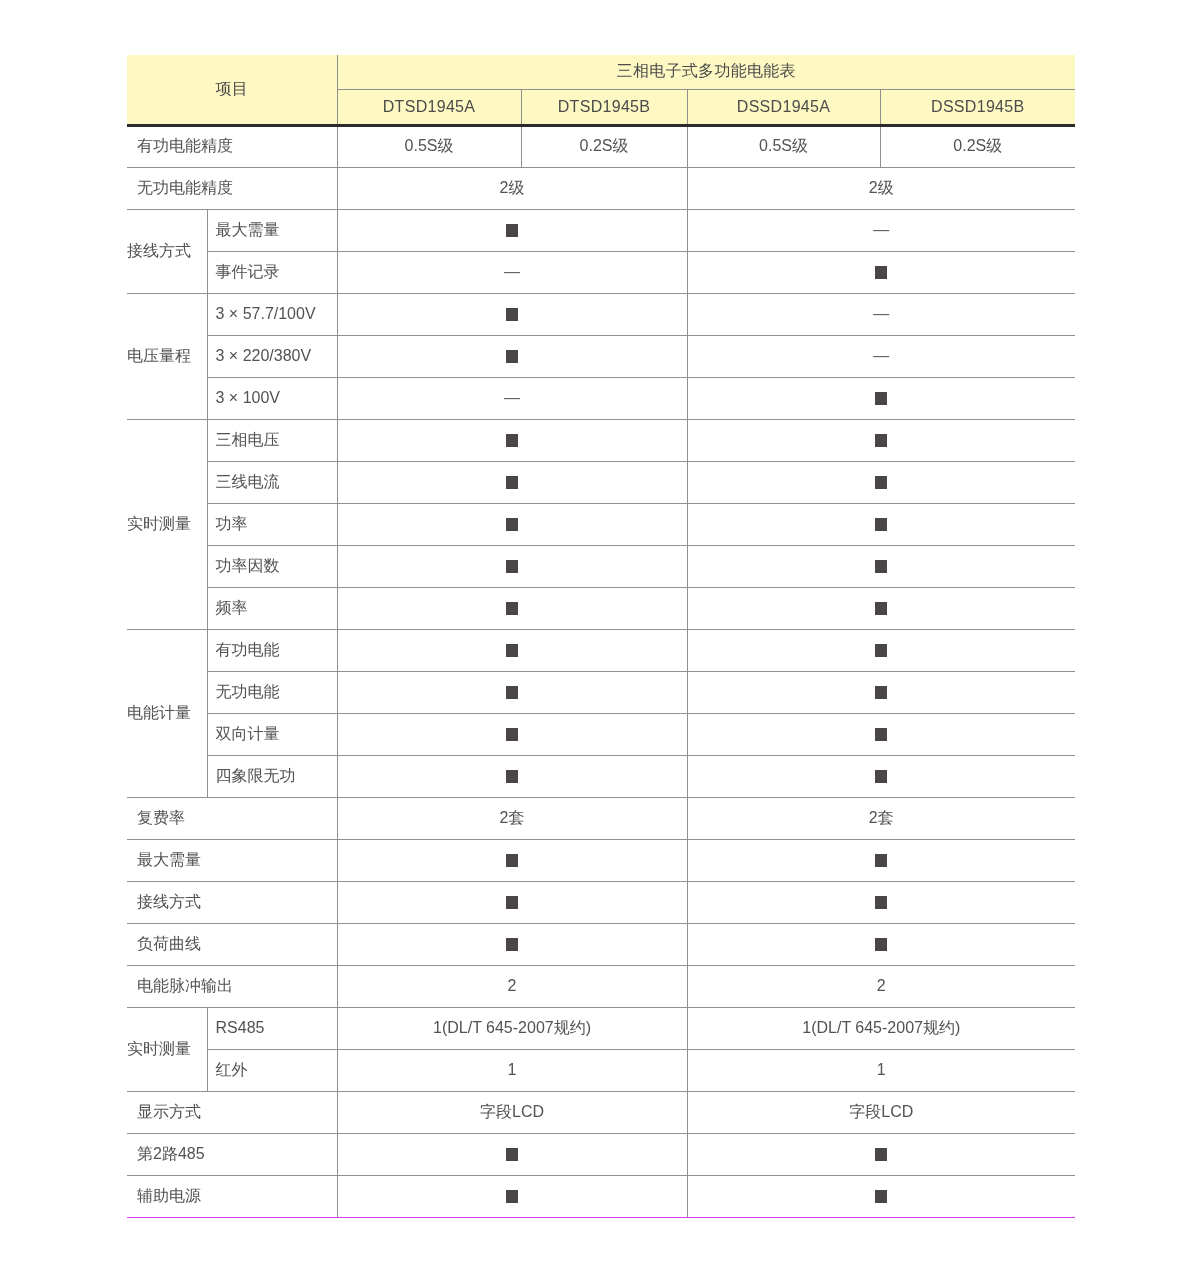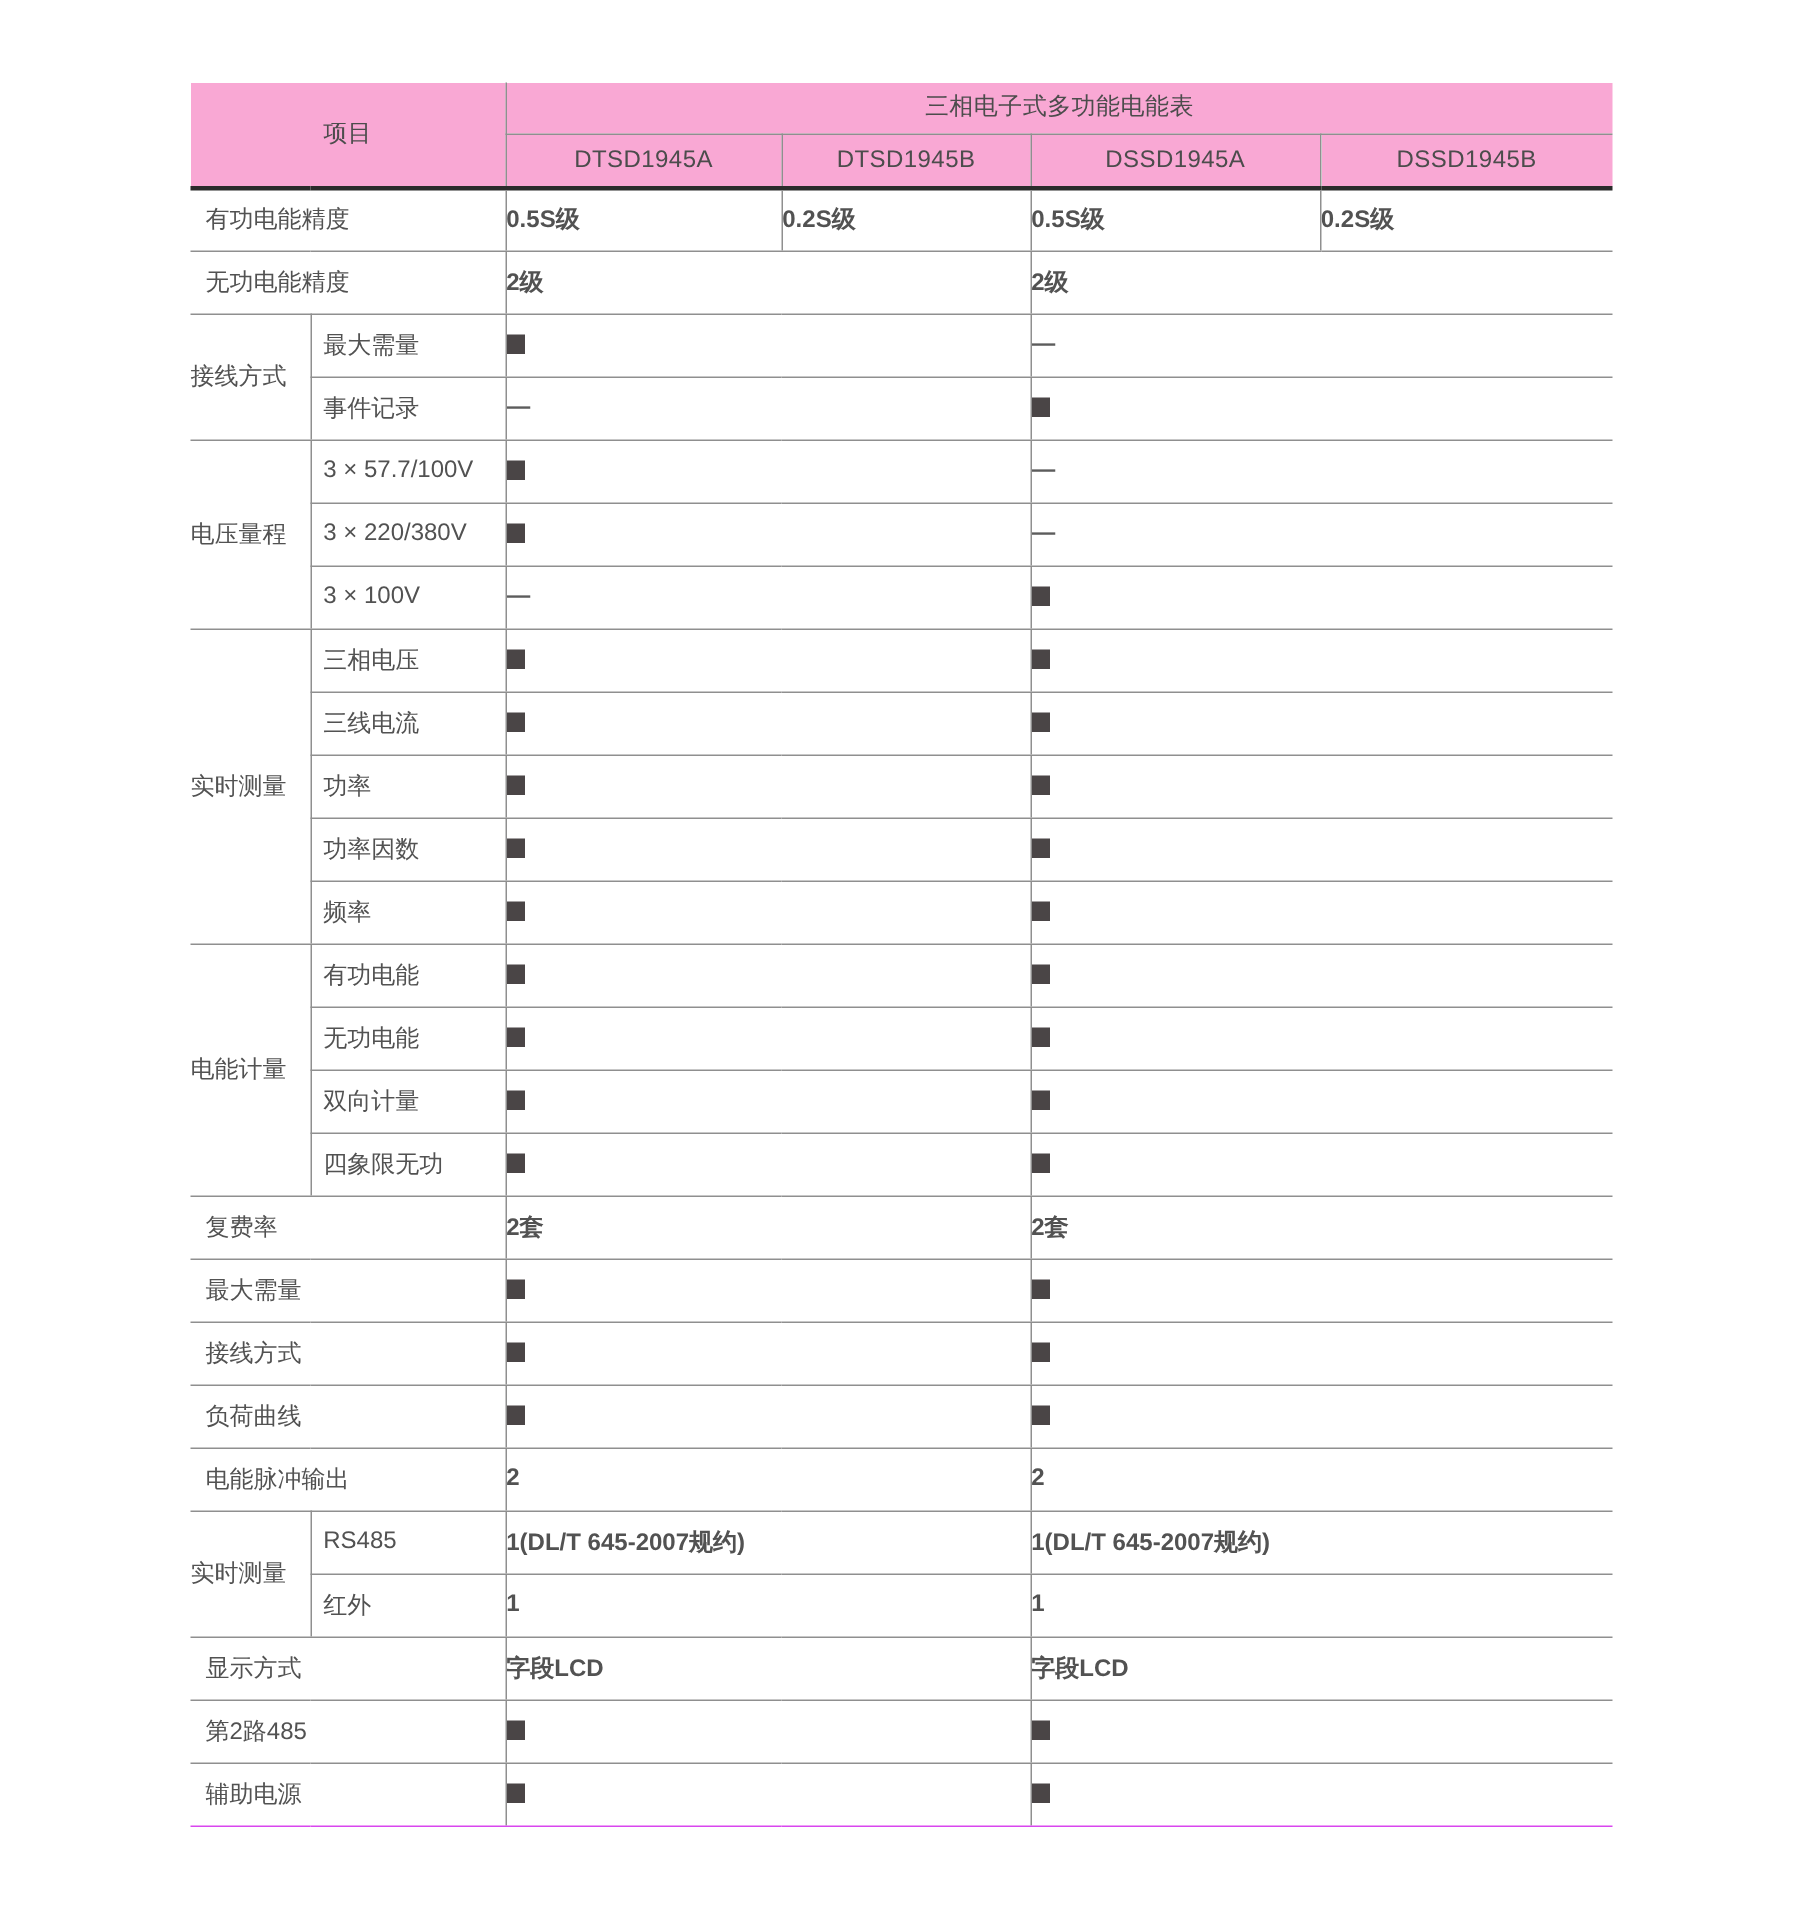--- a/index.html
+++ b/index.html
@@ -21,31 +21,31 @@
     border-left:1px solid #8f8f8f;
     border-bottom:1px solid #8f8f8f;
     font-weight:normal;
     font-size:16px;
     vertical-align:middle;
     padding:0;
     overflow:hidden;
     white-space:nowrap;
   }
   .first{border-left:none;}          
-  thead th{background:#f9a8d4;color:#4c4c4c;}
+  thead th{background:#fef9c3;color:#4c4c4c;}
   thead tr.band{height:34px;}
   thead tr.models{height:36px;}
   thead th{text-align:center;letter-spacing:0.3px;}
   
   thead tr.models th, thead th.item-cell{border-bottom:3px solid #2b2b2b;}
   tbody tr{height:42px;}
   td.label{text-align:left;padding-left:10px;margin-top:20px;}
   td.glabel{}
   td.sublabel{text-align:left;padding-left:8px;}
-  td.val{text-align:left;font-weight:bold;}
+  td.val{text-align:center;}
   span.sq{
     display:inline-block;
     width:12px;height:13px;
     background:#4a4546;
     vertical-align:middle;
   }
   span.dash{color:#5c5c5c;}
   tbody tr:last-child td{border-bottom:1px solid #d946ef;}
 </style>
 </head>

